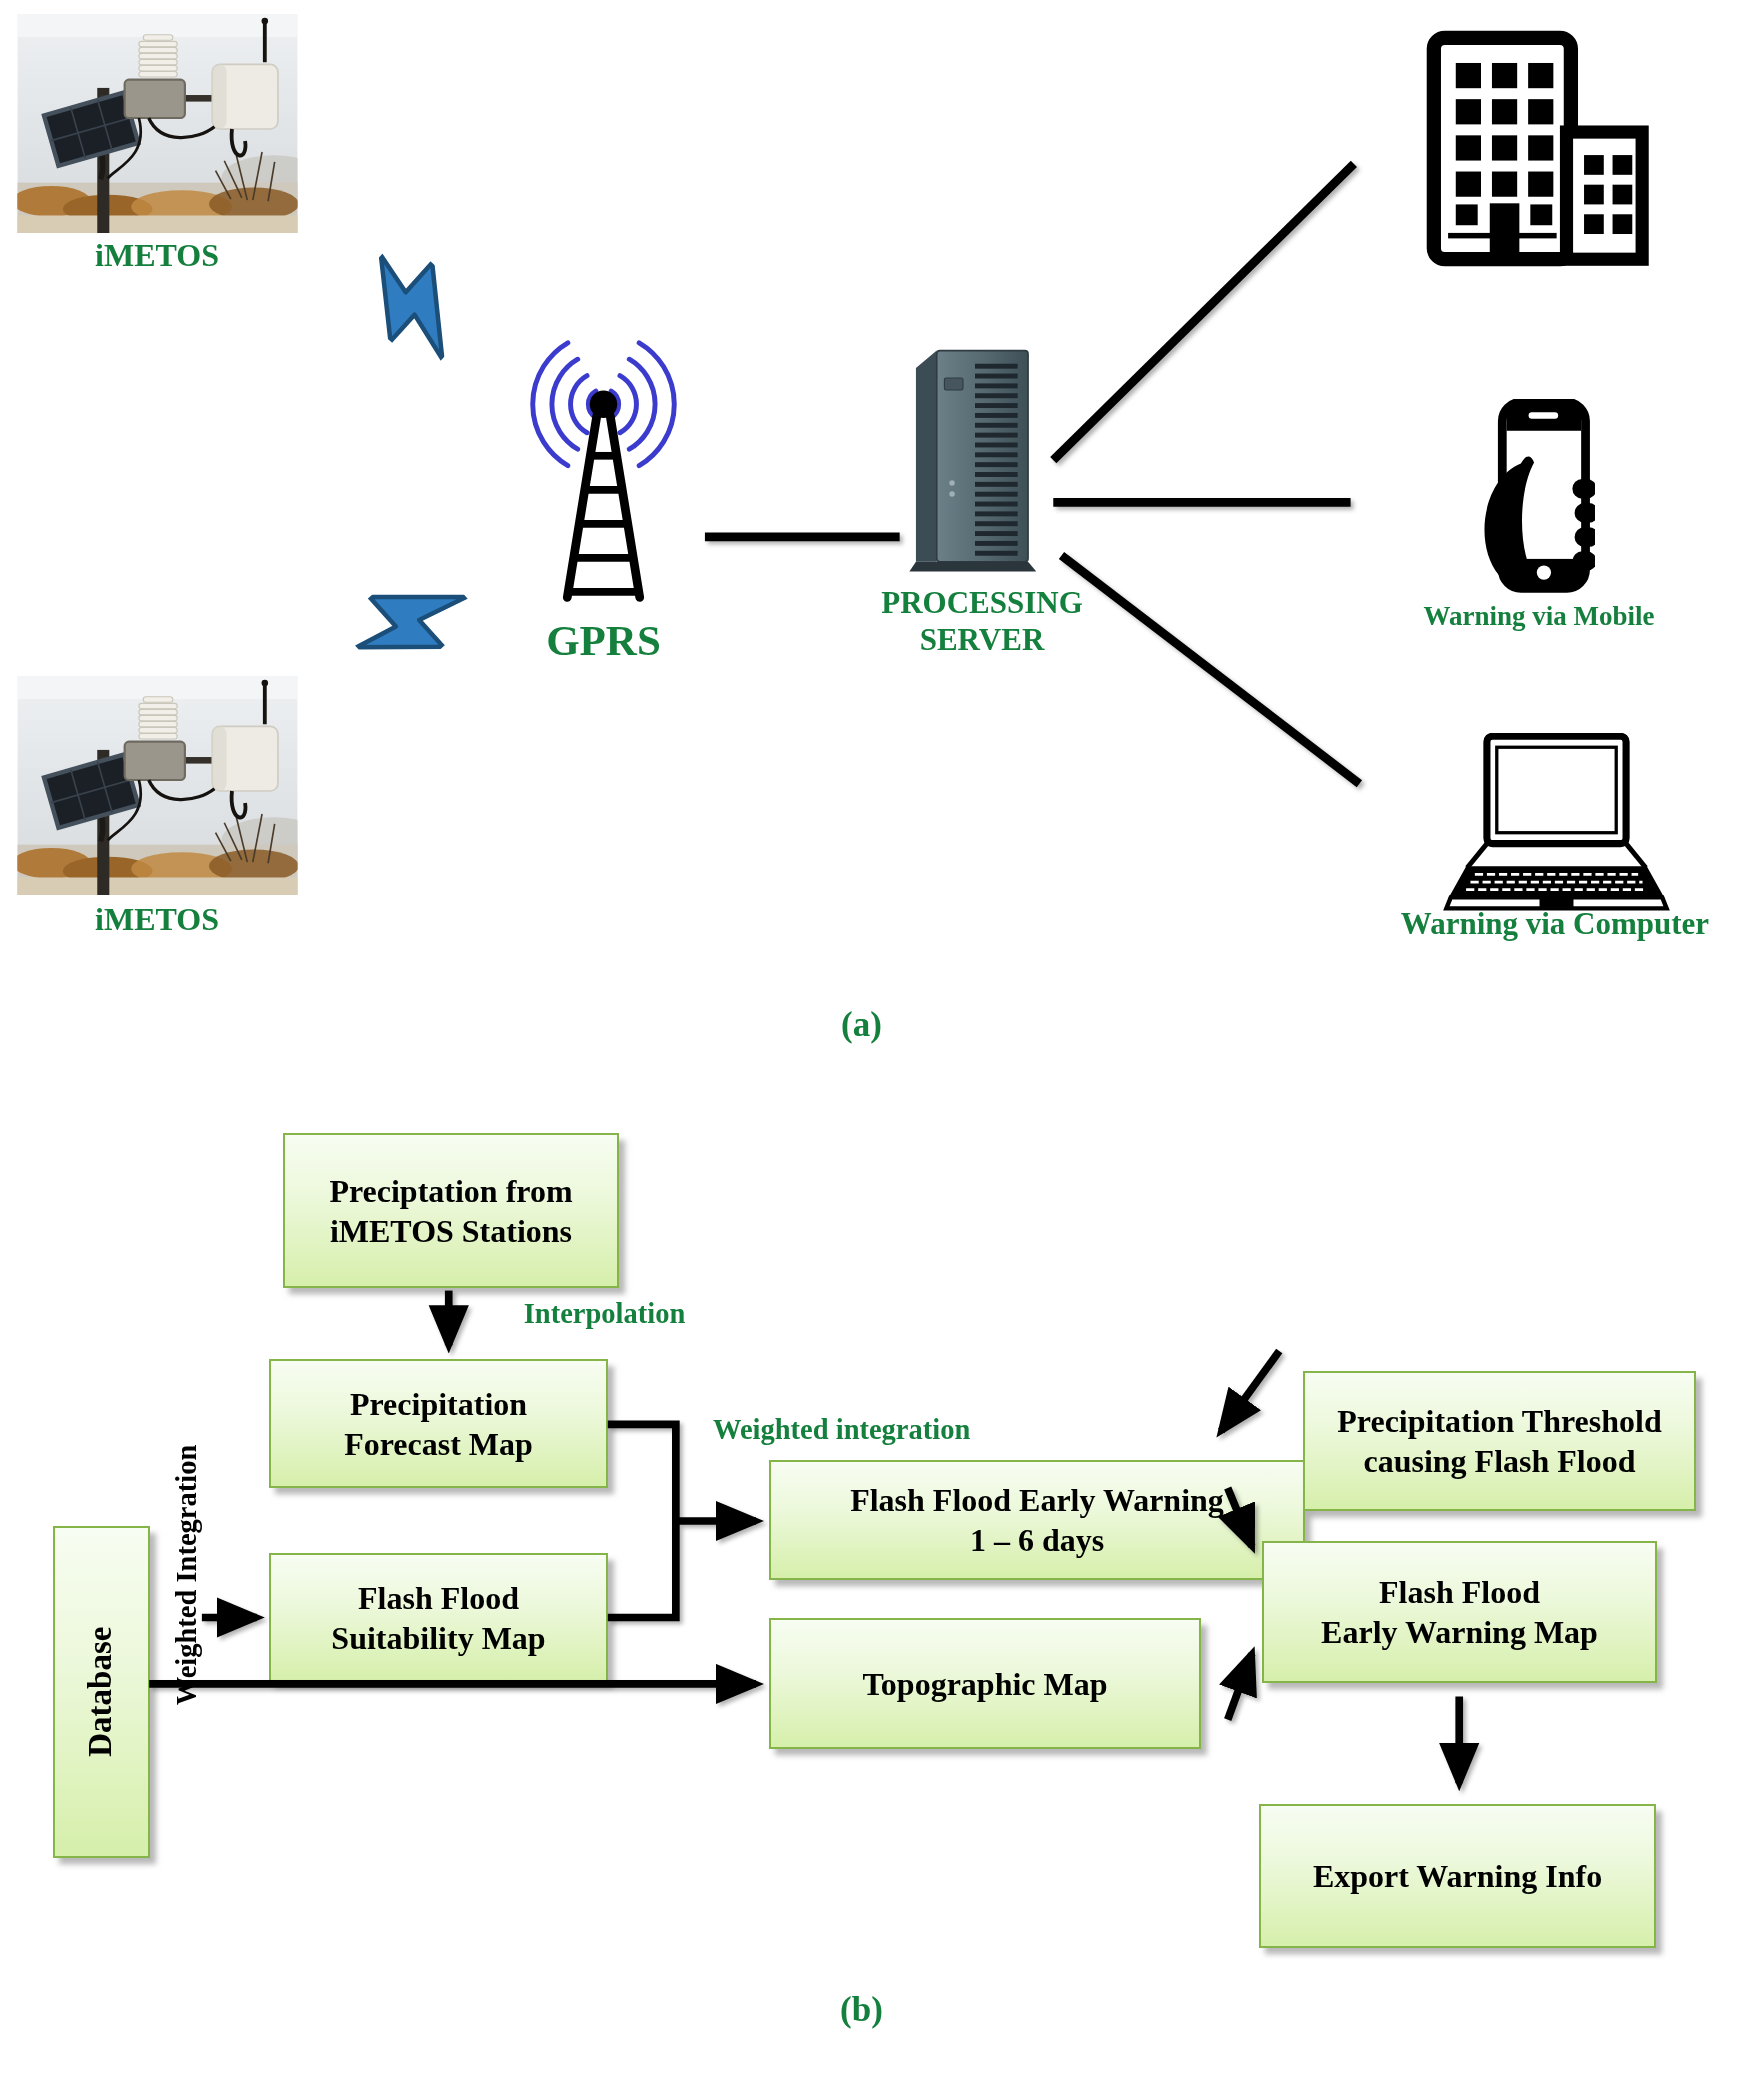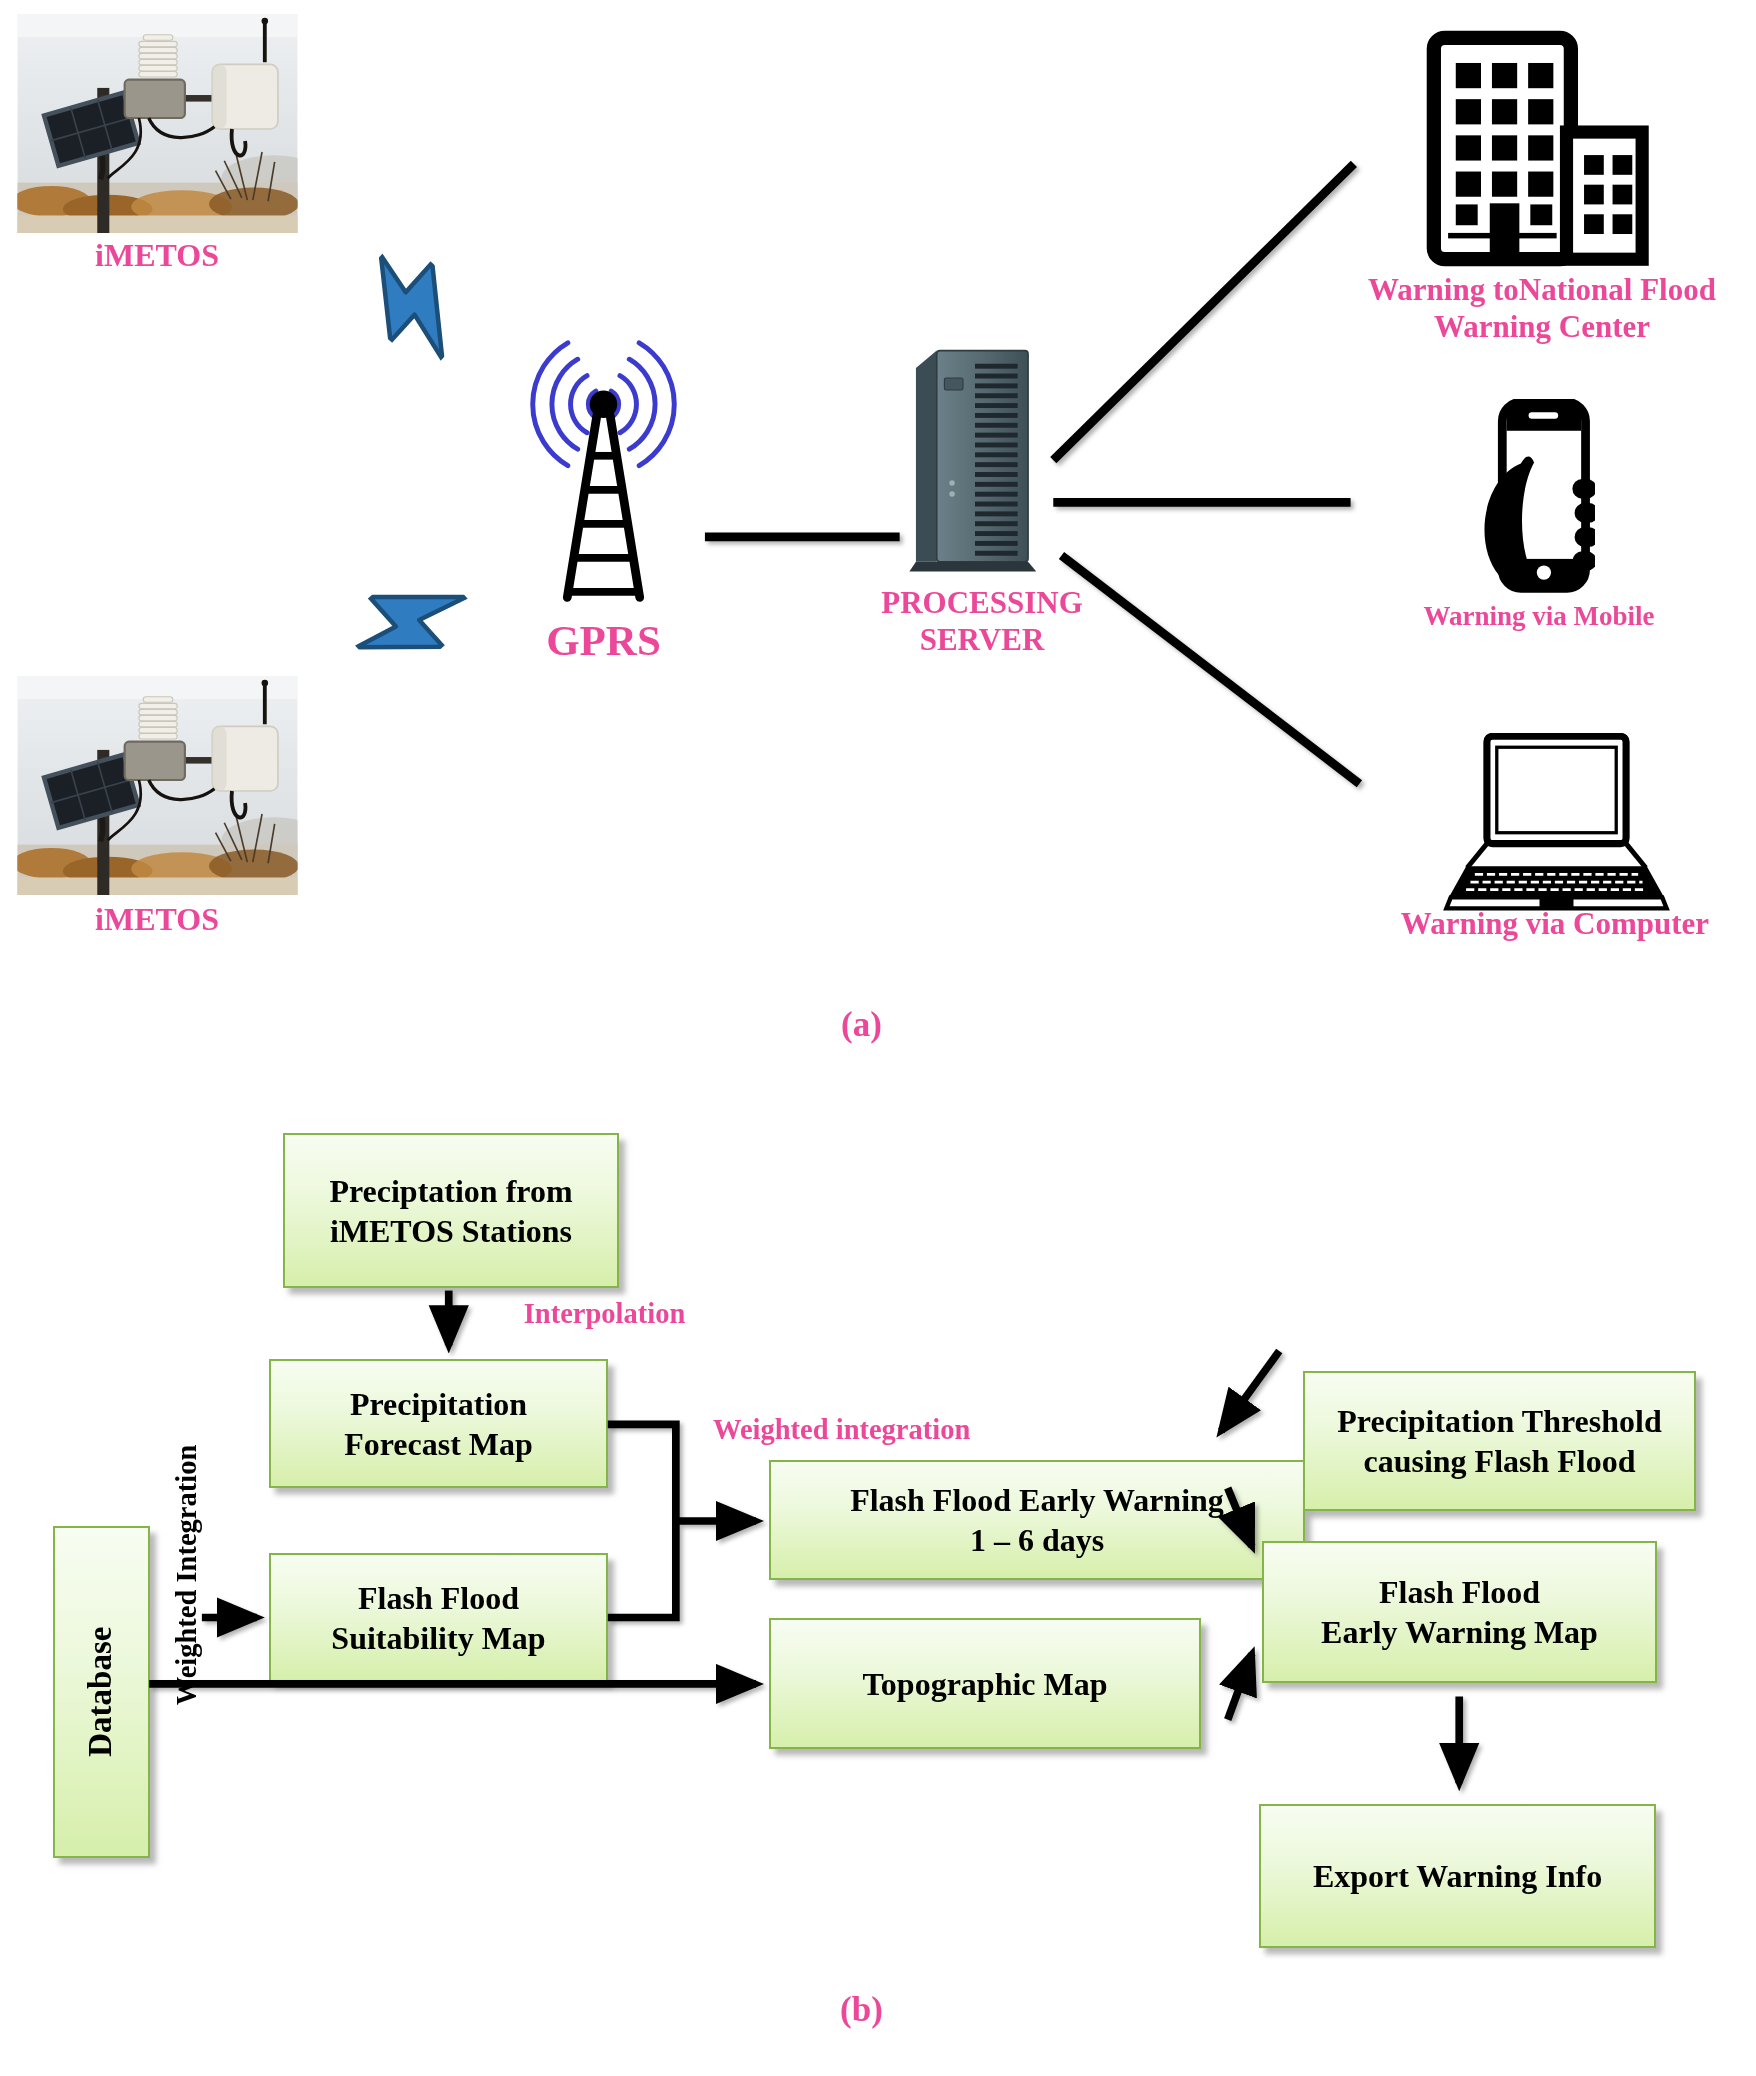--- a/index.html
+++ b/index.html
@@ -3,21 +3,21 @@
 <meta charset="utf-8">
 <style>
   html,body { margin:0; padding:0; background:#ffffff; }
   #canvas {
     position:relative; width:1756px; height:2077px; background:#ffffff;
     font-family:"Liberation Serif","DejaVu Serif",serif; color:#000;
     overflow:hidden;
   }
   .abs { position:absolute; }
   .lbl {
-    position:absolute; font-weight:bold; text-align:center; color:#ec4899;
+    position:absolute; font-weight:bold; text-align:center; color:#15803d;
     font-family:"Liberation Serif","DejaVu Serif",serif; line-height:1.15;
   }
   .fbox {
     position:absolute; display:flex; flex-direction:column; justify-content:center;
     align-items:center; text-align:center; box-sizing:border-box;
     font-weight:bold; font-size:32px; line-height:1.25;
     border:2.7px solid #85b548;
     background:linear-gradient(180deg,#f7fdf2 0%,#ecf8da 42%,#d6efab 100%);
     box-shadow:6px 7.1px 5.5px rgba(125,125,125,0.55);
   }
@@ -194,24 +194,20 @@
     <rect x="258" y="188" width="138" height="232" fill="#fff" stroke="#000" stroke-width="24"></rect>
     <g fill="#000">
       <rect x="290" y="230" width="36" height="36"></rect>
         <rect x="342" y="230" width="36" height="36"></rect>
       <rect x="290" y="284" width="36" height="36"></rect>
         <rect x="342" y="284" width="36" height="36"></rect>
       <rect x="290" y="338" width="36" height="36"></rect>
         <rect x="342" y="338" width="36" height="36"></rect>
     </g>
   </svg>
-  <div class="lbl" style="left:1350px;top:271px;width:384px;font-size:31px;line-height:1.2">
-    <div>Warning toNational Flood</div>
-    <div>Warning Center</div>
-  </div>
 
   <svg class="abs" style="left:1466px;top:399px" width="129" height="207" viewBox="0 0 235 378">
     <rect x="66" y="6" width="152" height="340" rx="34" fill="#fff" stroke="#000" stroke-width="16"></rect>
     <rect x="74" y="12" width="136" height="44" rx="22" fill="#000"></rect>
     <rect x="74" y="34" width="136" height="24" fill="#000"></rect>
     <rect x="114" y="24" width="54" height="12" rx="6" fill="#fff"></rect>
     <rect x="74" y="292" width="136" height="48" rx="22" fill="#000"></rect>
     <rect x="74" y="292" width="136" height="26" fill="#000"></rect>
     <circle cx="142" cy="317" r="13" fill="#fff"></circle>
     <path d="M100,118 C28,148 14,268 60,322 C80,344 110,342 122,322 C94,268 96,168 124,116 C118,100 108,102 100,118 Z" fill="#000"></path>

